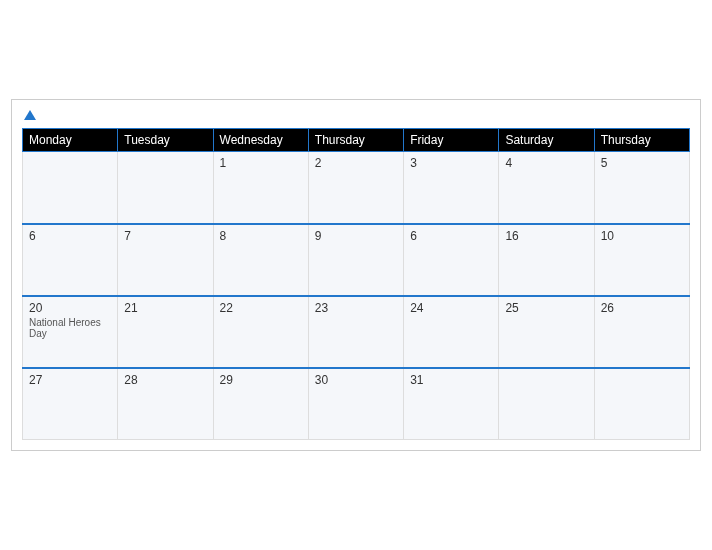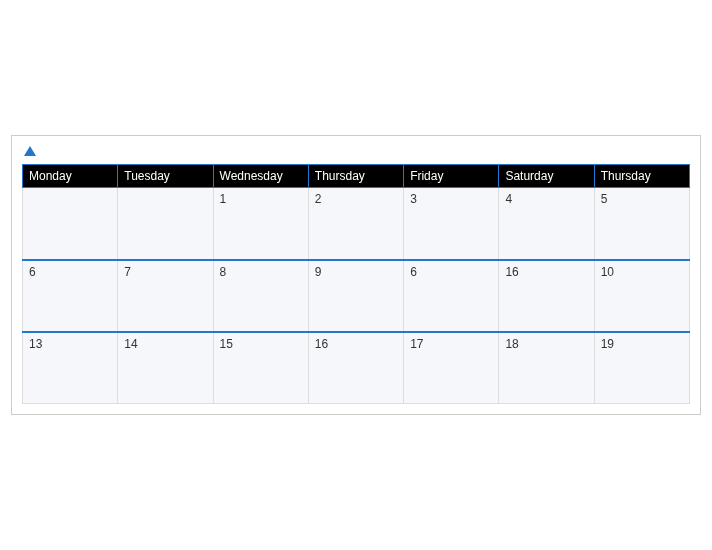--- a/index.html
+++ b/index.html
@@ -175,36 +175,56 @@
           </td>
           <td>
             <span class="day-number">16</span>
           </td>
           <td>
             <span class="day-number">10</span>
           </td>
         </tr>
         <tr class="row-divider">
           <td>
-            <span class="day-number">13</span>
-          </td>
-          <td>
-            <span class="day-number">14</span>
-          </td>
-          <td>
-            <span class="day-number">15</span>
-          </td>
-          <td>
-            <span class="day-number">16</span>
-          </td>
-          <td>
-            <span class="day-number">17</span>
-          </td>
-          <td>
-            <span class="day-number">18</span>
-          </td>
-          <td>
-            <span class="day-number">19</span>
-          </td>
+            <span class="day-number">20</span>
+            <span class="holiday-text">National Heroes Day</span>
+          </td>
+          <td>
+            <span class="day-number">21</span>
+          </td>
+          <td>
+            <span class="day-number">22</span>
+          </td>
+          <td>
+            <span class="day-number">23</span>
+          </td>
+          <td>
+            <span class="day-number">24</span>
+          </td>
+          <td>
+            <span class="day-number">25</span>
+          </td>
+          <td>
+            <span class="day-number">26</span>
+          </td>
+        </tr>
+        <tr class="row-divider">
+          <td>
+            <span class="day-number">27</span>
+          </td>
+          <td>
+            <span class="day-number">28</span>
+          </td>
+          <td>
+            <span class="day-number">29</span>
+          </td>
+          <td>
+            <span class="day-number">30</span>
+          </td>
+          <td>
+            <span class="day-number">31</span>
+          </td>
+          <td class="empty-cell"></td>
+          <td class="empty-cell"></td>
         </tr>
       </tbody>
   </table>
 </div>
 
 </body></html>

